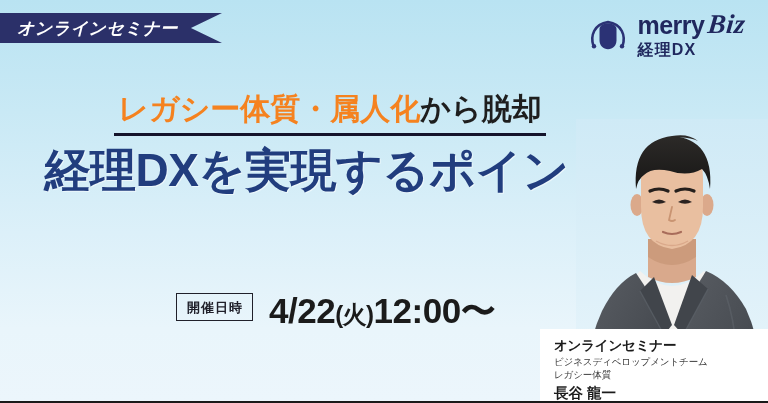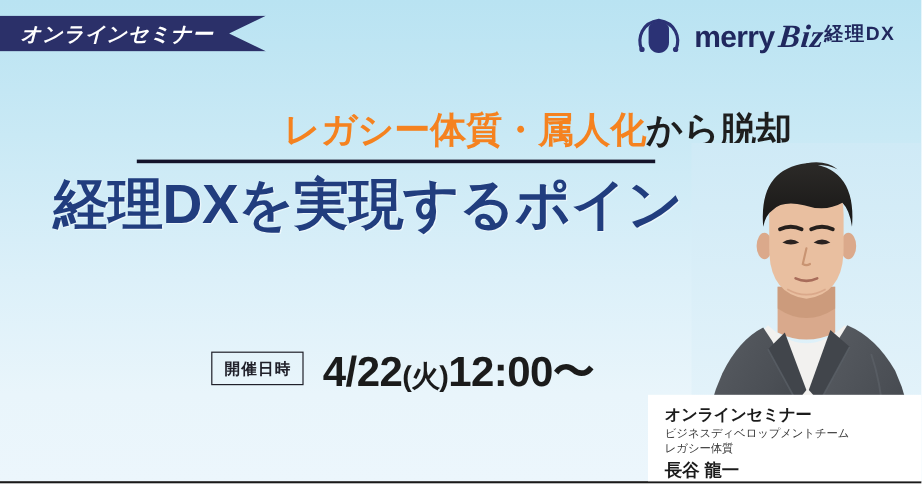--- a/index.html
+++ b/index.html
@@ -55,20 +55,21 @@
     align-items: center;
     gap: 9px;
   }
   .logo-mark {
     width: 40px;
     height: 38px;
     flex: 0 0 auto;
   }
   .logo-text-wrap {
     display: flex;
+    flex-direction: column;
     line-height: 1;
   }
   .logo-row {
     display: flex;
     align-items: flex-end;
     gap: 4px;
   }
   .logo-merry {
     color: #20285e;
     font-size: 25px;
@@ -96,21 +97,21 @@
 
   
   .copy {
     position: absolute;
     left: 0;
     top: 92px;
     width: 660px;
   }
 
   .kicker {
-    text-align: right;
+    text-align: center;
     font-size: 30px;
     font-weight: 700;
     line-height: 1.15;
     letter-spacing: 0px;
     white-space: nowrap;
   }
   .kicker .hl { color: #f5821f; }
   .kicker .dk { color: #1e1e1e; }
 
   .kicker-rule {

